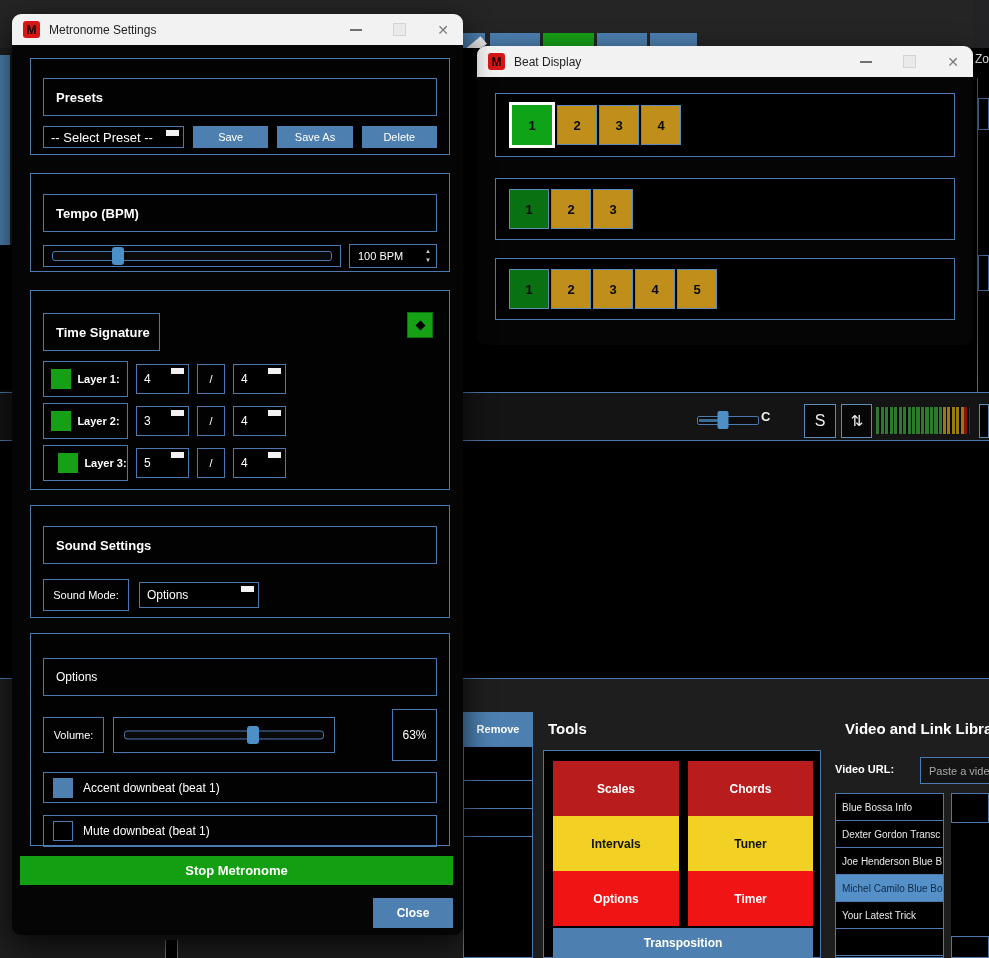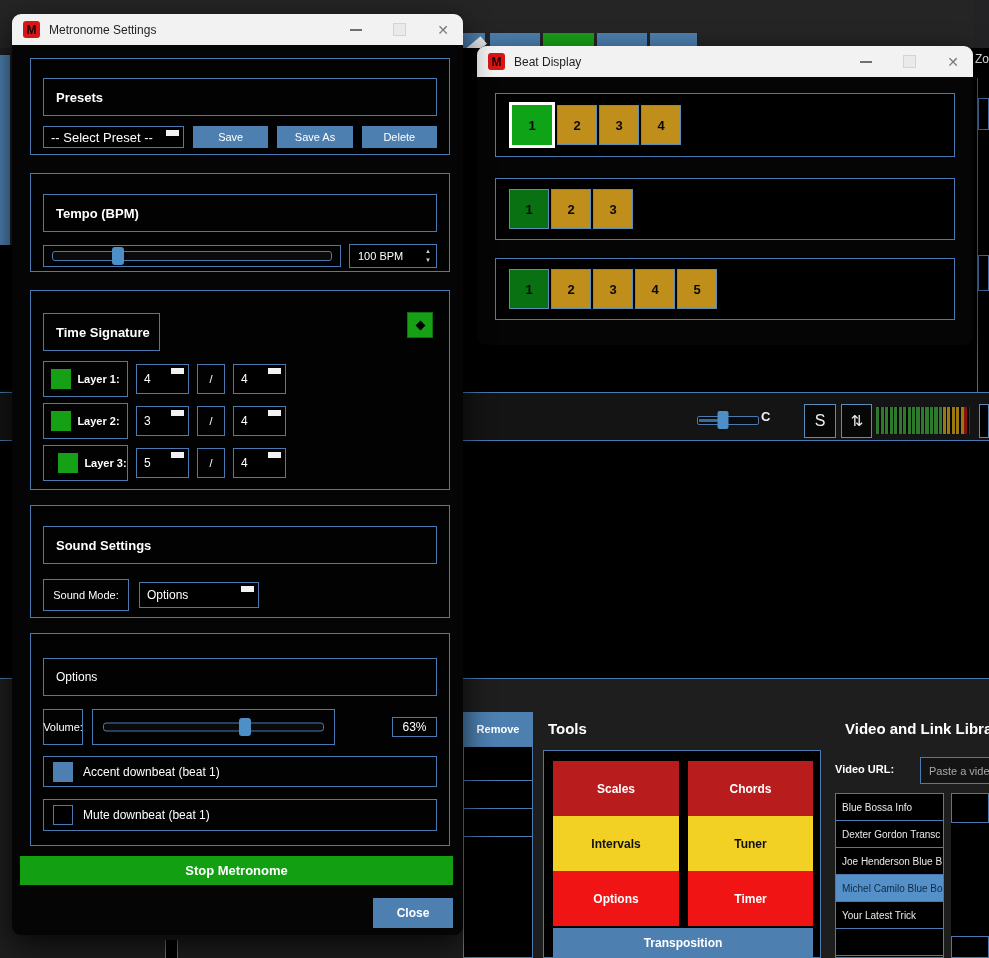--- a/index.html
+++ b/index.html
@@ -306,26 +306,26 @@
         <div class="dropdown" style="width:120px;height:26px;">
           <span>Options</span>
           <span class="dd-rect"></span>
         </div>
       </div>
     </div>
 
     <div class="sec" style="top:619px;height:213px;padding-top:24px;">
       <div class="hdr-box hdr-plain">Options</div>
       <div class="row" style="margin-top:13px;gap:9px;">
-        <div class="label-box" style="width:40px;height:36px;">Volume:</div>
+        <div class="label-box" style="width:61px;height:36px;">Volume:</div>
         <div class="slider-outer" style="flex:1;height:36px;">
           <div class="slider-track" style="left:10px;right:10px;"></div>
           <div class="slider-handle" style="left: 63%;"></div>
         </div>
-        <div class="label-box" style="width:45px;height:20px;font-size:12px;margin-left:48px;">63%</div>
+        <div class="label-box" style="width:45px;height:52px;font-size:12px;margin-left:48px;">63%</div>
       </div>
       <div class="row" style="margin-top:11px;height:31px;border:1px solid #4a7ab0;gap:10px;padding-left:9px;">
         <span class="chk chk-blue"></span>
         <span style="color:#fff;font-size:12px;">Accent downbeat (beat 1)</span>
       </div>
       <div class="row" style="margin-top:12px;height:32px;border:1px solid #4a7ab0;gap:10px;padding-left:9px;">
         <span class="chk chk-empty"></span>
         <span style="color:#fff;font-size:12px;">Mute downbeat (beat 1)</span>
       </div>
     </div>

